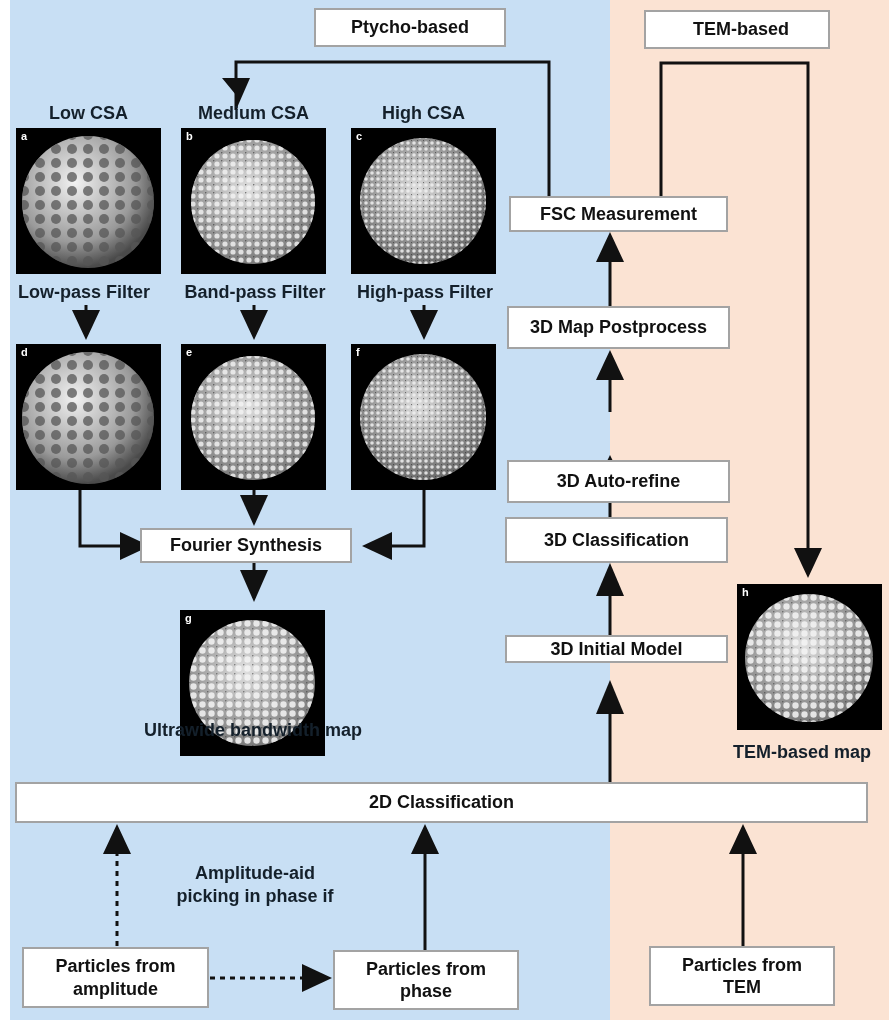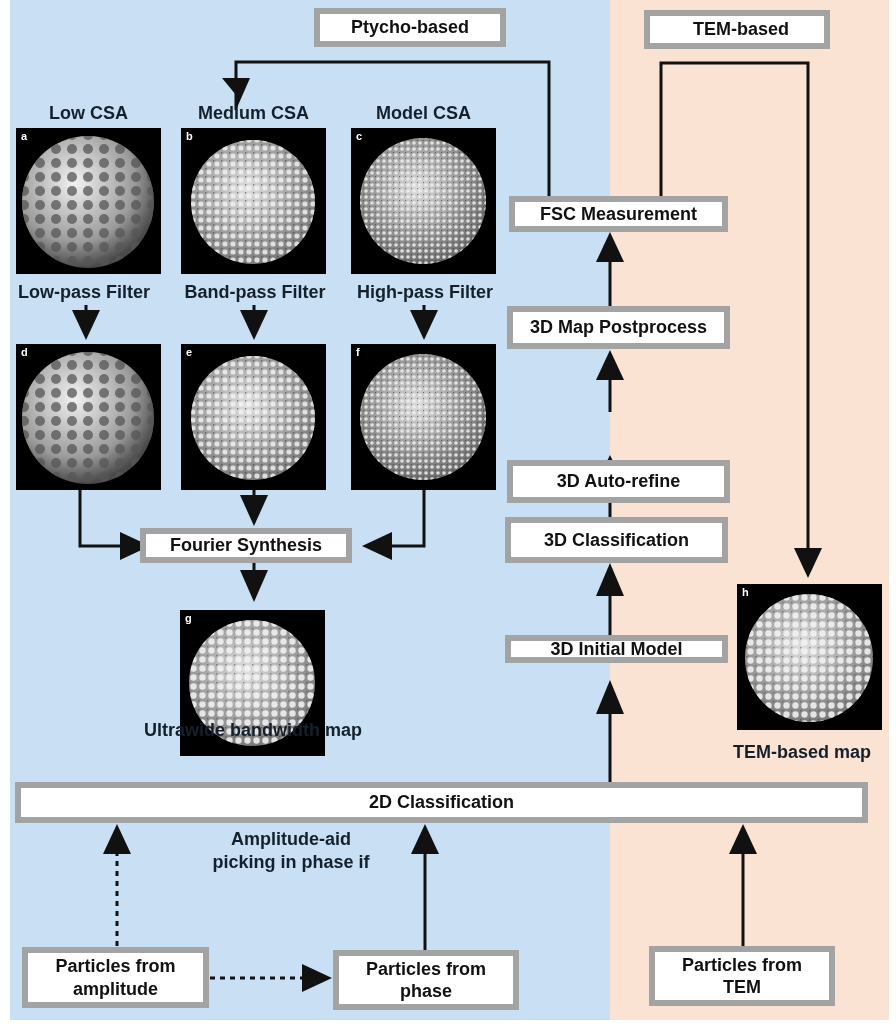--- a/index.html
+++ b/index.html
@@ -1,20 +1,20 @@
 <!DOCTYPE html>
 <html><head>
 <meta charset="utf-8">
 <style>
   html, body { margin: 0; padding: 0; background: #ffffff; }
   body { width: 896px; height: 1024px; position: relative; overflow: hidden;
          font-family: "Liberation Sans", sans-serif; }
   .bg-blue { position: absolute; left: 10px; top: 0; width: 600px; height: 1020px; background: #c8dff4; }
   .bg-peach { position: absolute; left: 610px; top: 0; width: 279px; height: 1020px; background: #fbe3d3; }
-  .box { position: absolute; background: #ffffff; border: 6px solid #a3a3a3; box-sizing: border-box;
+  .box { position: absolute; background: #ffffff; border: 2px solid #a3a3a3; box-sizing: border-box;
          display: flex; align-items: center; justify-content: center; text-align: center;
          font-weight: bold; color: #111; font-size: 18px; line-height: 1.25; }
   .label { position: absolute; font-weight: bold; color: #14202b; font-size: 18px; white-space: nowrap; text-align: center; }
   .panel { position: absolute; background: #000; width: 145px; height: 146px; overflow: hidden; }
   .panel .letter { position: absolute; left: 5px; top: 2px; color: #fff; font-size: 11px; font-weight: bold; }
   .panel svg { position: absolute; left: 0; top: 0; }
   svg.overlay { position: absolute; left: 0; top: 0; pointer-events: none; }
 </style>
 </head>
 <body>
@@ -82,21 +82,21 @@
 
 <div class="box" style="left:314px;top:8px;width:192px;height:39px;">
   <span>Ptycho-based</span>
 </div>
 <div class="box" style="left:644px;top:10px;width:186px;height:39px;padding-left:8px;">
   <span>TEM-based</span>
 </div>
 
 <div class="label" style="left:16px;top:103px;width:145px;">Low CSA</div>
 <div class="label" style="left:171px;top:103px;width:165px;">Medium CSA</div>
-<div class="label" style="left:351px;top:103px;width:145px;">Model CSA</div>
+<div class="label" style="left:351px;top:103px;width:145px;">High CSA</div>
 
 <div class="panel" style="left:16px;top:128px;">
   <svg width="145" height="146">
       <defs>
         <radialGradient id="ga" cx="40%" cy="35%" r="65%">
           <stop offset="0" stop-color="#f2f2f2"></stop>
           <stop offset="0.7" stop-color="#9a9a9a"></stop>
           <stop offset="1" stop-color="#4a4a4a"></stop>
         </radialGradient>
         <pattern id="pa" width="16" height="14" patternUnits="userSpaceOnUse">
@@ -210,21 +210,21 @@
       <circle cx="72" cy="74" r="64" fill="url(#pg)"></circle>
     </svg>
   <span class="letter">h</span>
 </div>
 <div class="label" style="left:714px;top:742px;width:176px;">TEM-based map</div>
 
 <div class="box" style="left:15px;top:782px;width:853px;height:41px;">
   <span>2D Classification</span>
 </div>
 
-<div class="label" style="left:170px;top:828px;width:170px;line-height:1.28;margin-left:36px;">
+<div class="label" style="left:170px;top:862px;width:170px;line-height:1.28;">
   <div>Amplitude-aid</div>
   <div>picking in phase if</div>
 </div>
 
 <div class="box" style="left:22px;top:947px;width:187px;height:61px;flex-direction:column;">
   <span>Particles from</span>
   <span>amplitude</span>
 </div>
 <div class="box" style="left:333px;top:950px;width:186px;height:60px;flex-direction:column;">
   <span>Particles from</span>

